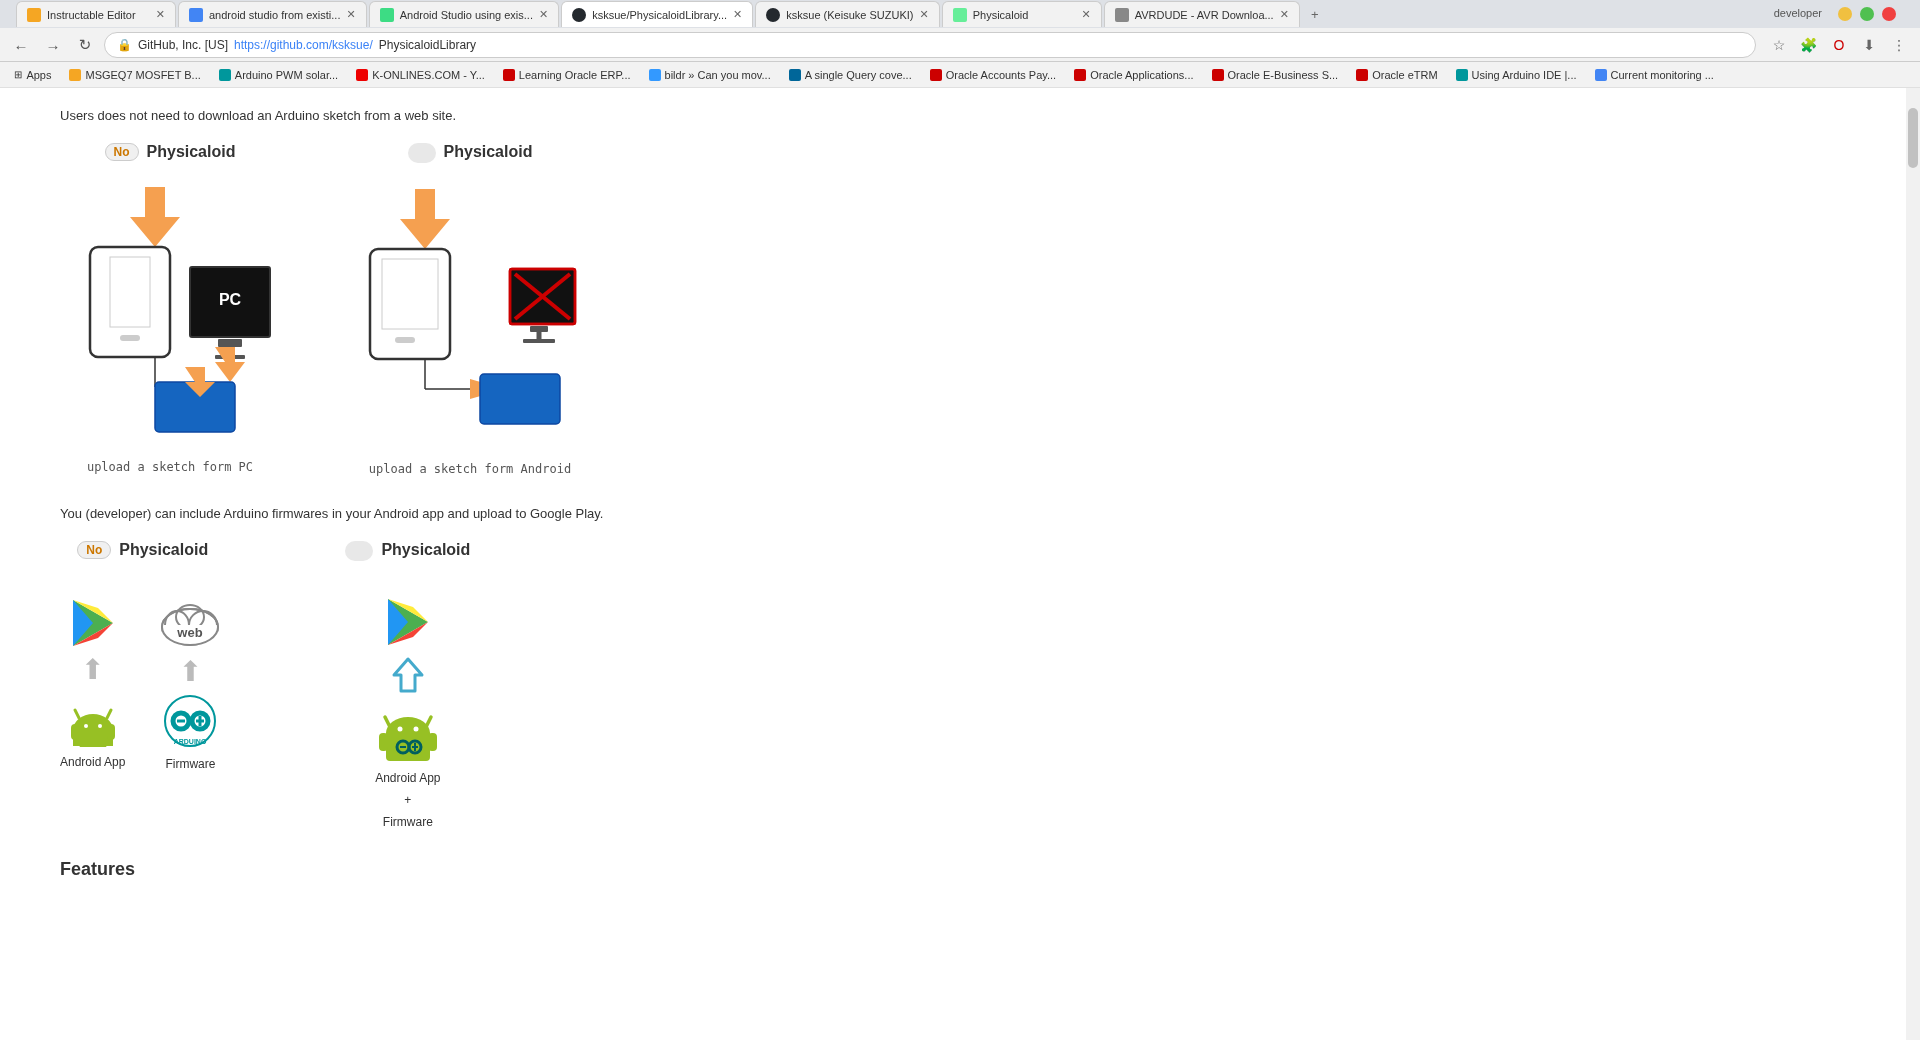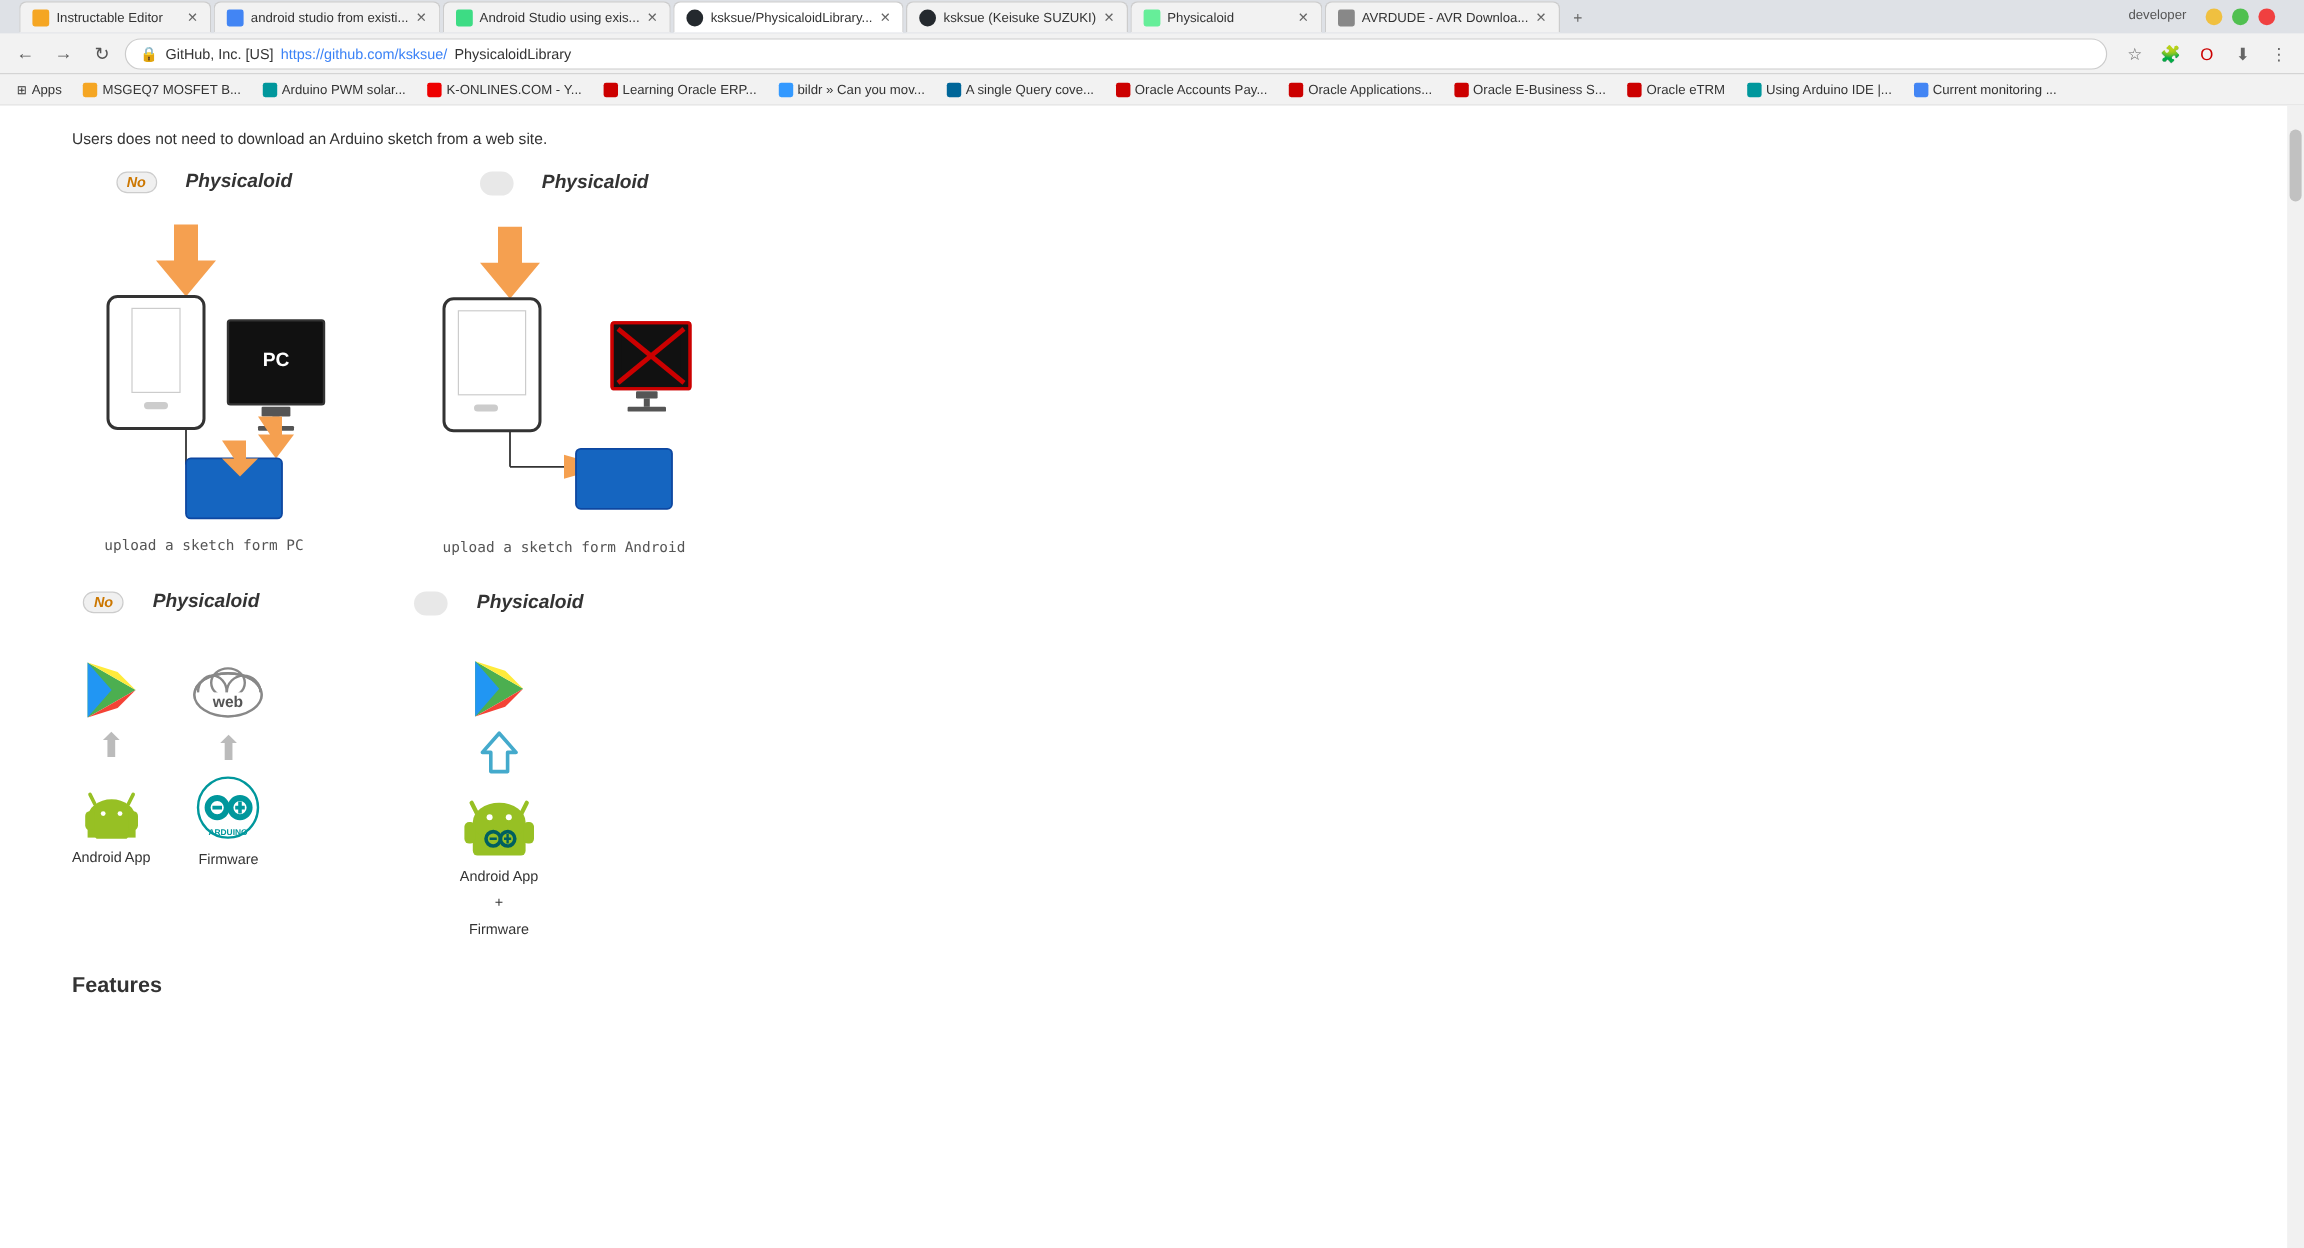--- a/index.html
+++ b/index.html
@@ -129,32 +129,32 @@
       height: 60px;
       background: #c1c1c1;
       border-radius: 5px;
       margin-top: 20px;
     }
 
     
     .intro-text { font-size: 13px; color: #333; margin-bottom: 20px; }
     .diagrams-row { display: flex; gap: 80px; margin-bottom: 30px; align-items: flex-start; }
     .diagram-section { display: flex; flex-direction: column; align-items: center; }
-    .diagram-header { display: flex; align-items: center; gap: 24px; margin-bottom: 16px; font-style: italic; }
+    .diagram-header { display: flex; align-items: flex-start; gap: 8px; margin-bottom: 16px; }
     .no-badge {
       background: #f0f0f0;
       border: 1px solid #ccc;
       border-radius: 10px;
       padding: 1px 8px;
       font-size: 12px;
       color: #cc7700;
       font-weight: bold;
     }
     .diagram-title { font-size: 16px; font-weight: bold; color: #333; }
-    .diagram-caption { font-size: 12px; color: #555; margin-top: 10px; font-family: monospace; }
+    .diagram-caption { font-size: 12px; color: #555; margin-top: 23px; font-family: monospace; }
 
     .second-section-text { font-size: 13px; color: #333; margin-bottom: 20px; }
     .second-diagrams-row { display: flex; gap: 120px; margin-bottom: 30px; align-items: flex-start; }
 
     .icon-diagram { display: flex; flex-direction: column; align-items: center; }
     .icon-row { display: flex; gap: 30px; align-items: center; margin-bottom: 10px; }
     .icon-col { display: flex; flex-direction: column; align-items: center; gap: 8px; }
 
     .icon-label { font-size: 12px; color: #333; }
 
@@ -374,20 +374,21 @@
             <line x1="179" y1="153" x2="179" y2="160" stroke="#555" stroke-width="5"></line>
             <rect x="163" y="160" width="32" height="4" rx="1" fill="#555"></rect>
             <rect x="150" y="90" width="65" height="55" rx="2" fill="none" stroke="#cc0000" stroke-width="2.5"></rect>
 
             <rect x="120" y="195" width="80" height="50" rx="4" fill="#1565c0" stroke="#0d47a1" stroke-width="1.5"></rect>
           </svg>
           <div class="diagram-caption">upload a sketch form Android</div>
         </div>
       </div>
 
+      <p class="second-section-text">You (developer) can include Arduino firmwares in your Android app and upload to Google Play.</p>
 
       <div class="second-diagrams-row">
 
         <div class="icon-diagram">
           <div class="diagram-header">
             <span class="no-badge">No</span>
             <span class="diagram-title">Physicaloid</span>
           </div>
           <div style="height:20px;"></div>
 

